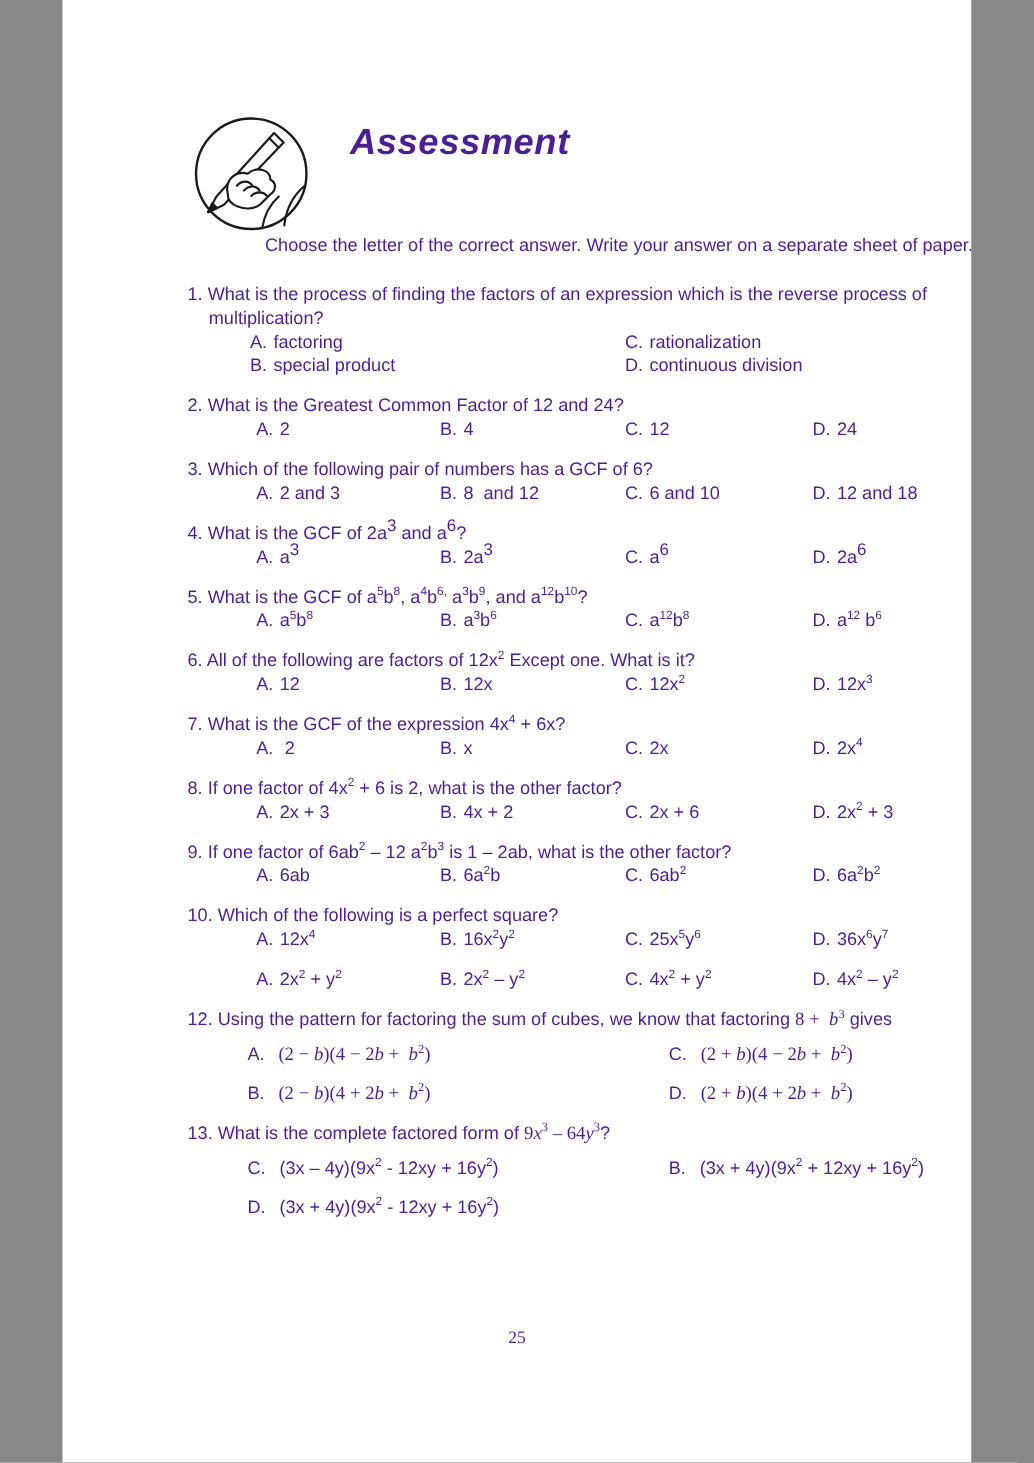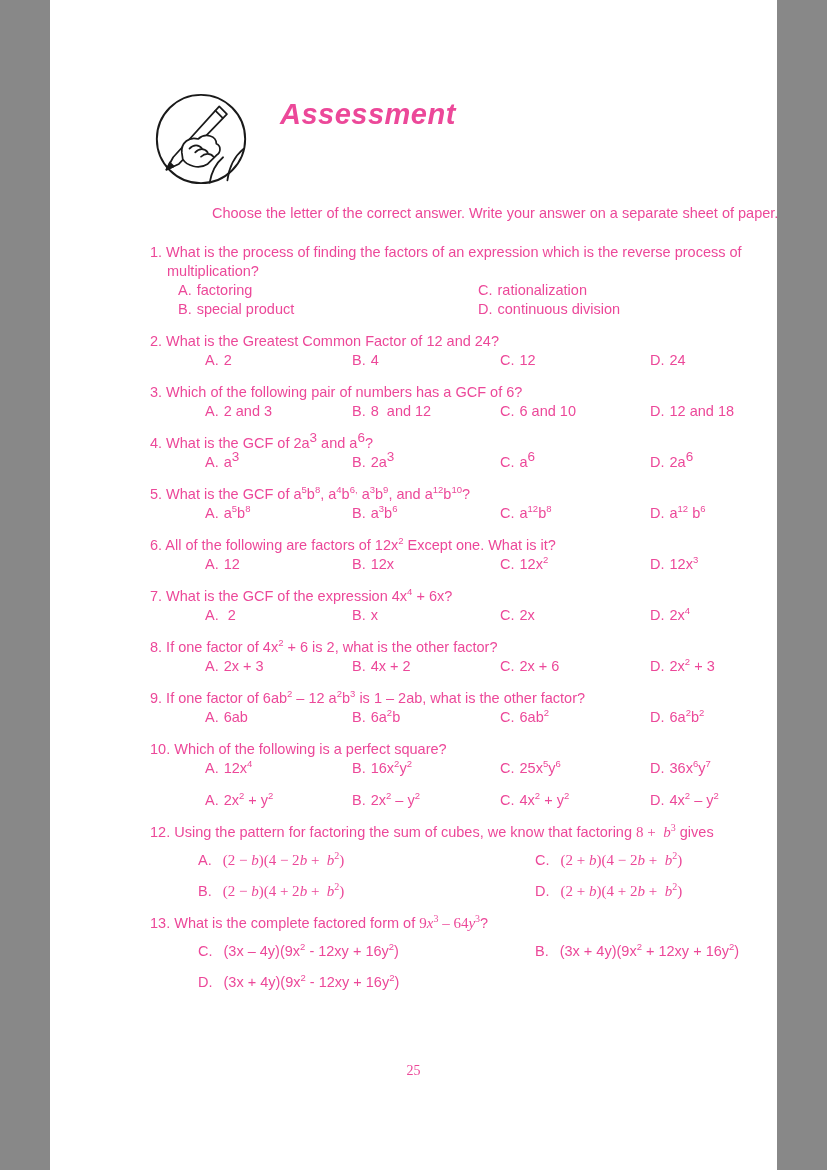--- a/index.html
+++ b/index.html
@@ -1,27 +1,27 @@
 <!DOCTYPE html>
 <html><head>
 <meta charset="utf-8">
 <style>
   html,body{margin:0;padding:0;background:#888;}
   .page{position:relative;width:727px;height:1170px;background:#ffffff;margin:0 auto;
-        font-family:"Liberation Sans",sans-serif;font-size:14.5px;color:#ec4899;overflow:hidden;}
+        font-family:"Liberation Sans",sans-serif;font-size:14.5px;color:#4c1d95;overflow:hidden;}
   .hdr-icon{position:absolute;left:103px;top:91px;width:96px;height:96px;}
   .hdr-title{position:absolute;left:230px;top:98px;font-size:29px;font-weight:bold;font-style:italic;
              letter-spacing:0.5px;}
-  .content{position:absolute;left:100px;top:204px;width:645px;}
+  .content{position:absolute;left:100px;top:188px;width:645px;}
   .intro{margin:0 0 20px 0;line-height:19px;text-indent:62px;}
   .question{margin-bottom:13px;}
   .qtext{margin:0;line-height:19px;padding-left:17px;text-indent:-17px;}
   .options{display:grid;line-height:19px;}
   .options.cols4{grid-template-columns:147px 148px 150px auto;margin-left:55px;}
-  .options.cols2{grid-template-columns:300px auto;margin-left:28px;}
+  .options.cols2{grid-template-columns:300px auto;margin-left:50px;}
   .options.cols2w{grid-template-columns:337px auto;margin-left:48px;row-gap:12px;margin-top:9px;}
   .olabel{margin-right:5px;}
   .cols2w .olabel{margin-right:11px;}
   sup{font-size:9.5px;line-height:0;}
   sup.big{font-size:13.5px;line-height:0;}
   .math{font-family:"Liberation Serif",serif;font-size:15px;}
   .math sup{font-size:10px;}
   .pageno{position:absolute;left:0;right:0;top:1063px;text-align:center;
           font-family:"Liberation Serif",serif;font-size:14px;}
   .q12 .qtext{margin-top:4px;}

